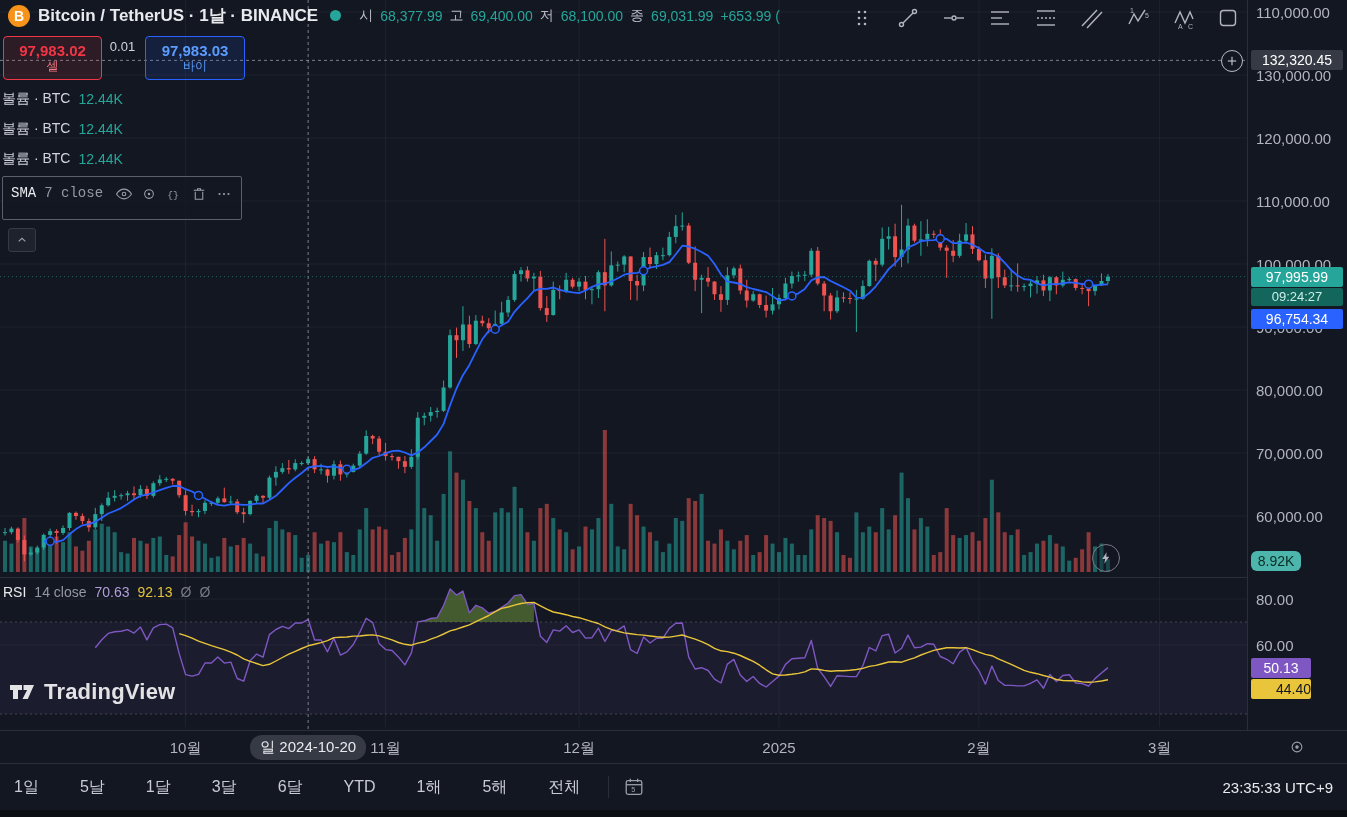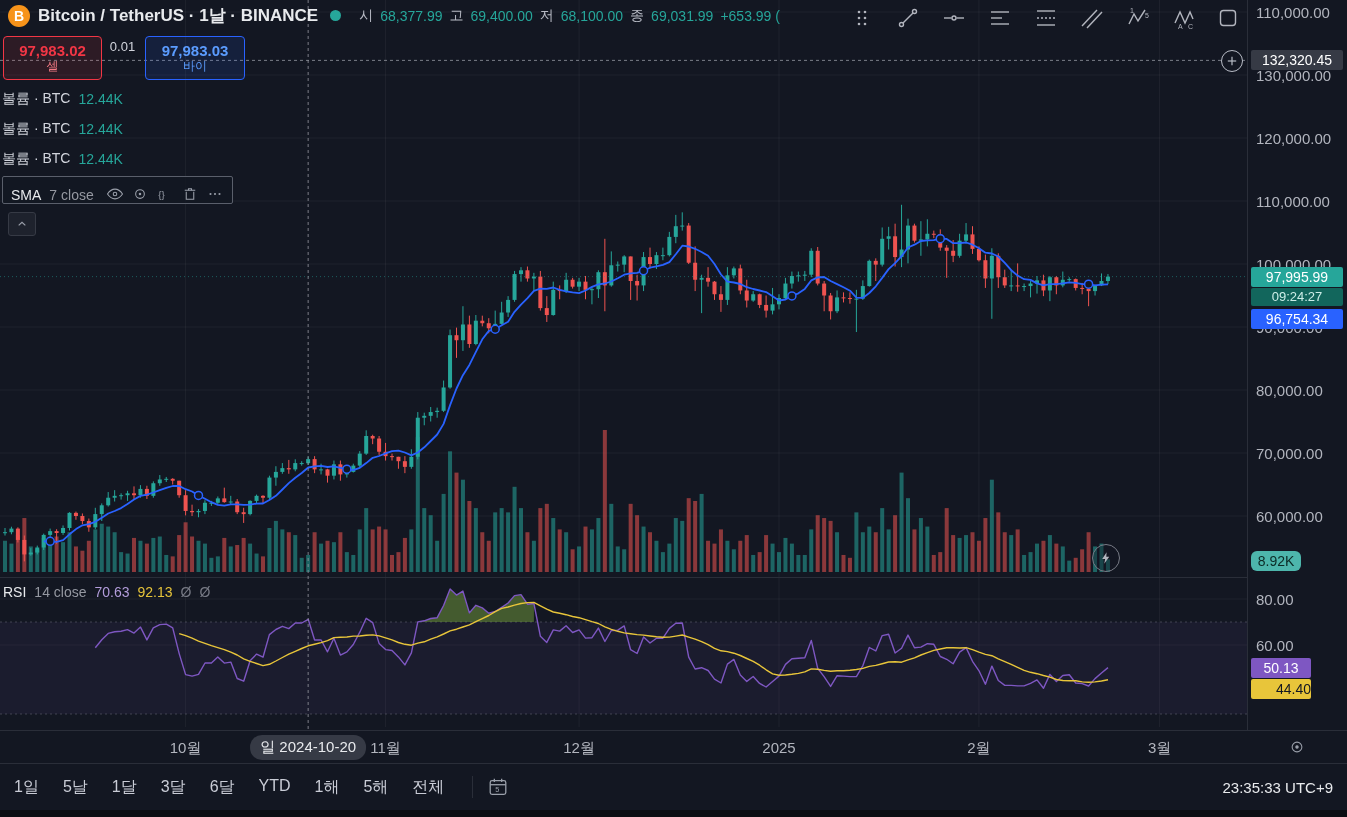--- a/index.html
+++ b/index.html
@@ -28,22 +28,22 @@
   .buy-btn{left:145px;width:98px;border:1px solid #2962ff;background:rgba(41,98,255,0.12);}
   .buy-btn .p{color:#5b9cff;font-size:15px;font-weight:600;}
   .buy-btn .t{color:#5b9cff;font-size:12px;}
   .spread{position:absolute;left:100px;top:3px;width:45px;text-align:center;font-size:13px;color:#d1d4dc;}
 
   
   .legend{position:absolute;left:2px;top:84px;z-index:5;}
   .vol-row{display:flex;align-items:center;gap:8px;height:30px;font-size:14px;cursor:default;}
   .vol-row .name{color:#d1d4dc;}
   .vol-row .val{color:#26a69a;}
-  .sma-row{display:inline-flex;align-items:flex-end;gap:8px;height:26px;padding:0 8px;margin-top:2px;
-           border:1px solid #5a5f6b;background:rgba(19,23,34,0.85);border-radius:2px;font-size:14px;}
+  .sma-row{display:inline-flex;align-items:flex-start;gap:8px;height:26px;padding:8px 8px;margin-top:2px;
+           border:1px solid #5a5f6b;background:rgba(19,23,34,0.85);border-radius:2px;font-size:14px;font-family:Liberation Mono, monospace;}
   .sma-row .name{color:#e8eaed;}
   .sma-row .params{color:#9598a1;}
   .legend-icons{display:flex;align-items:center;gap:7px;margin-left:4px;color:#9ba0ab;}
   .licon{width:18px;height:18px;display:inline-flex;cursor:pointer;}
   .licon svg{width:100%;height:100%;}
   .collapse-btn{margin-top:8px;margin-left:6px;width:26px;height:22px;border:1px solid #363a45;background:#1e222d;
                 border-radius:3px;display:flex;align-items:center;justify-content:center;color:#9ba0ab;cursor:pointer;}
   .collapse-btn svg{width:16px;height:16px;}
 
   
@@ -763,20 +763,27 @@
 
     <div class="rsi-legend">
       <span class="name">RSI</span>
       <span class="params">14 close</span>
       <span class="v1">70.63</span>
       <span class="v2">92.13</span>
       <span class="nul">Ø</span>
       <span class="nul">Ø</span>
     </div>
 
+    <div class="watermark">
+      <svg class="wm-logo" viewBox="0 0 28 28">
+        <path fill="rgba(255,255,255,0.88)" d="M2 7h12v5h-4v9H5v-9H2z"></path>
+        <path fill="rgba(255,255,255,0.88)" d="M15.5 7H26l-6.2 14h-5.3l4.6-9h-3.6z"></path>
+      </svg>
+      <span class="wm-text">TradingView</span>
+    </div>
 
     <div class="top-toolbar" id="top-toolbar">
         <span class="tool">
           <svg viewBox="0 0 24 24" fill="none" stroke="currentColor" stroke-width="1.4">
             <g fill="currentColor" stroke="none">
               <circle cx="9" cy="6" r="1.3"></circle>
               <circle cx="15" cy="6" r="1.3"></circle>
               <circle cx="9" cy="12" r="1.3"></circle>
               <circle cx="15" cy="12" r="1.3"></circle>
               <circle cx="9" cy="18" r="1.3"></circle>
@@ -888,21 +895,21 @@
     <div class="date-chip" id="date-chip" style="left: 308.15px;">일 2024-10-20</div>
     <div class="ta-settings">
       <svg viewBox="0 0 24 24" fill="none" stroke="currentColor" stroke-width="1.4">
           <circle cx="12" cy="12" r="6.5"></circle>
           <circle cx="12" cy="12" r="1.6" fill="currentColor"></circle>
         </svg>
     </div>
   </div>
 
   <div class="bottom-bar">
-    <span id="range-buttons" style="display:flex;align-items:flex-start;">
+    <span id="range-buttons" style="display:flex;align-items:center;gap:17px;">
         <span class="range-btn">1일</span>
         <span class="range-btn">5날</span>
         <span class="range-btn">1달</span>
         <span class="range-btn">3달</span>
         <span class="range-btn">6달</span>
         <span class="range-btn">YTD</span>
         <span class="range-btn">1해</span>
         <span class="range-btn">5해</span>
         <span class="range-btn">전체</span>
       </span>

